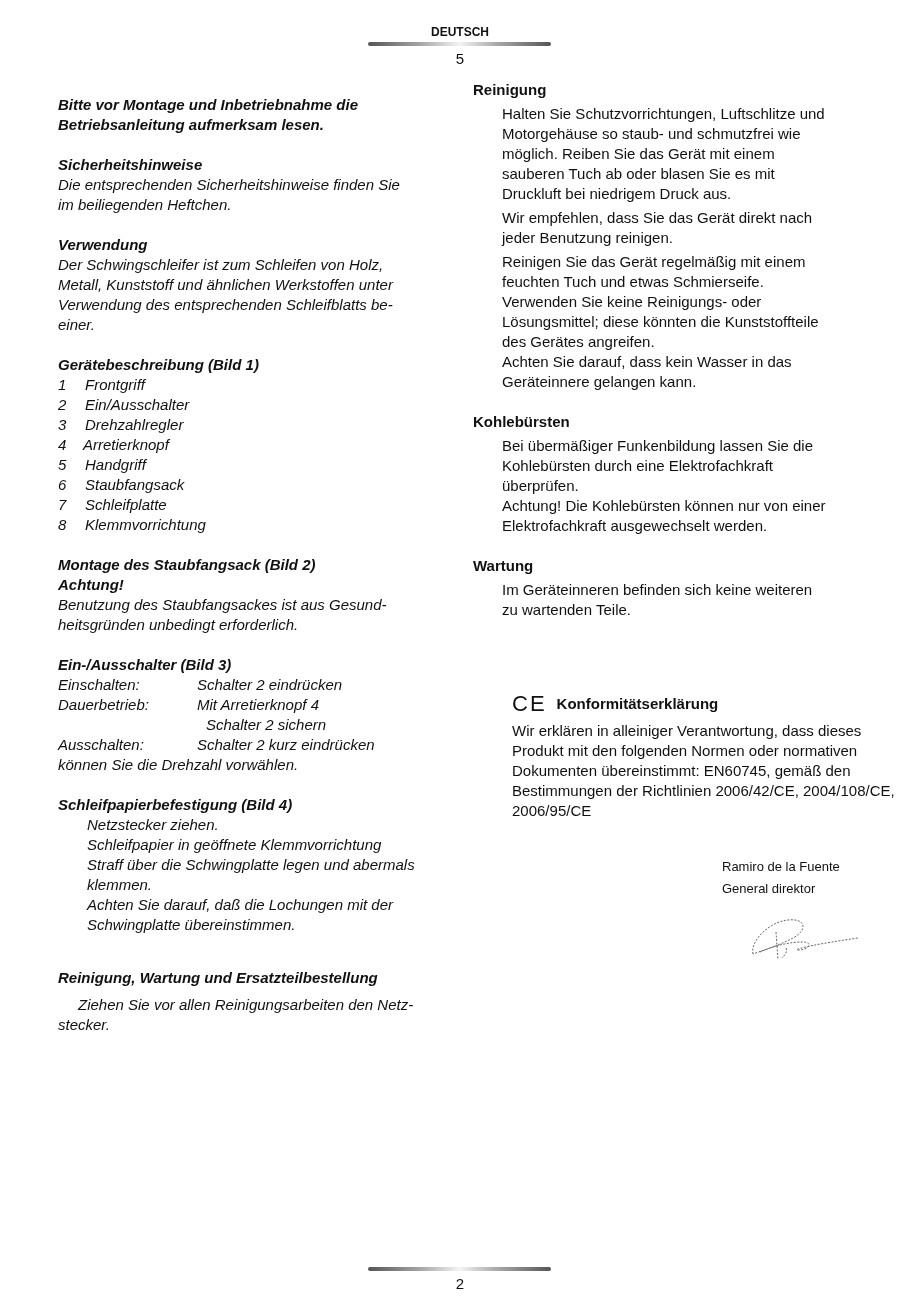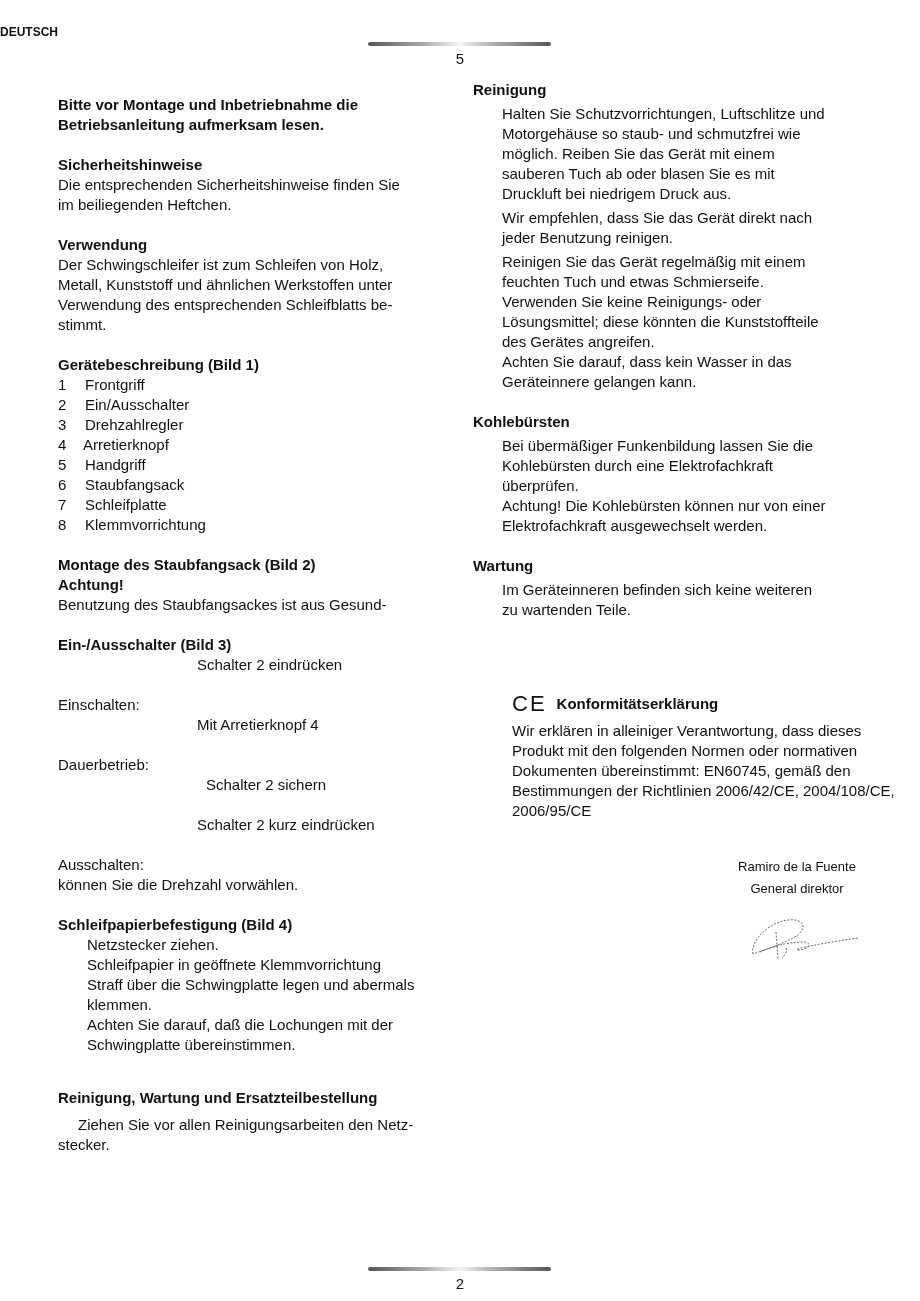--- a/index.html
+++ b/index.html
@@ -2,62 +2,62 @@
 <html><head>
 <meta charset="utf-8">
 <style>
   html, body { margin: 0; padding: 0; background: #ffffff; }
   body {
     width: 920px; height: 1301px; position: relative; overflow: hidden;
     font-family: "Liberation Sans", sans-serif; color: #111111;
     font-size: 15px; line-height: 20px;
   }
   .abs { position: absolute; }
-  .lang { left: 0; width: 920px; top: 25px; text-align: left; font-weight: bold; font-size: 12px; line-height: 14px; }
+  .lang { left: 0; width: 920px; top: 25px; text-align: center; font-weight: bold; font-size: 12px; line-height: 14px; }
   .rule {
     position: absolute; left: 368px; width: 183px; height: 4px;
     background: linear-gradient(to right, #555 0%, #aaa 30%, #f4f4f4 50%, #aaa 70%, #555 100%);
     border-radius: 2px;
   }
   .pnum { left: 0; width: 920px; text-align: center; font-size: 15px; line-height: 18px; }
   .col { position: absolute; }
   .h { font-weight: bold; }
   .indent { padding-left: 29px; }
   .indent2 { padding-left: 20px; }
   .gap { height: 20px; }
   .list-row { display: flex; }
   .list-num { width: 27px; }
   .kv { display: flex; }
-  .kv .k { width: 139px; margin-top: 40px; }
+  .kv .k { width: 139px; }
   .ce { display: flex; align-items: center; gap: 10px; font-weight: bold; }
   .ce-mark { font-size: 22px; font-weight: normal; letter-spacing: 2px; line-height: 22px; }
-  .sig { text-align: center; font-size: 13px; line-height: 22px; }
+  .sig { text-align: left; font-size: 13px; line-height: 22px; }
 </style>
 </head>
 <body>
 
 <div class="abs lang">DEUTSCH</div>
 <div class="rule" style="top:42px"></div>
 <div class="abs pnum" style="top:50px">5</div>
 
-<div class="col" style="left:58px; top:95px; width:380px;">
+<div class="col" style="left:58px; top:95px; width:380px;font-style:italic;">
   <div class="h">Bitte vor Montage und Inbetriebnahme die</div>
   <div class="h">Betriebsanleitung aufmerksam lesen.</div>
   <div class="gap"></div>
 
   <div class="h">Sicherheitshinweise</div>
   <div>Die entsprechenden Sicherheitshinweise finden Sie</div>
   <div>im beiliegenden Heftchen.</div>
   <div class="gap"></div>
 
   <div class="h">Verwendung</div>
   <div>Der Schwingschleifer ist zum Schleifen von Holz,</div>
   <div>Metall, Kunststoff und ähnlichen Werkstoffen unter</div>
   <div>Verwendung des entsprechenden Schleifblatts be-</div>
-  <div>stimmt.</div>
+  <div>einer.</div>
   <div class="gap"></div>
 
   <div class="h">Gerätebeschreibung (Bild 1)</div>
   <div class="list-row">
       <span class="list-num">1</span>
       <span>Frontgriff</span>
     </div>
   <div class="list-row">
       <span class="list-num">2</span>
       <span>Ein/Ausschalter</span>
@@ -84,20 +84,21 @@
     </div>
   <div class="list-row">
       <span class="list-num">8</span>
       <span>Klemmvorrichtung</span>
     </div>
   <div class="gap"></div>
 
   <div class="h">Montage des Staubfangsack (Bild 2)</div>
   <div class="h">Achtung!</div>
   <div>Benutzung des Staubfangsackes ist aus Gesund-</div>
+  <div>heitsgründen unbedingt erforderlich.</div>
   <div class="gap"></div>
 
   <div class="h">Ein-/Ausschalter (Bild 3)</div>
   <div class="kv">
       <span class="k">Einschalten:</span>
       <span>Schalter 2 eindrücken</span>
     </div>
   <div class="kv">
       <span class="k">Dauerbetrieb:</span>
       <span>Mit Arretierknopf 4</span>

